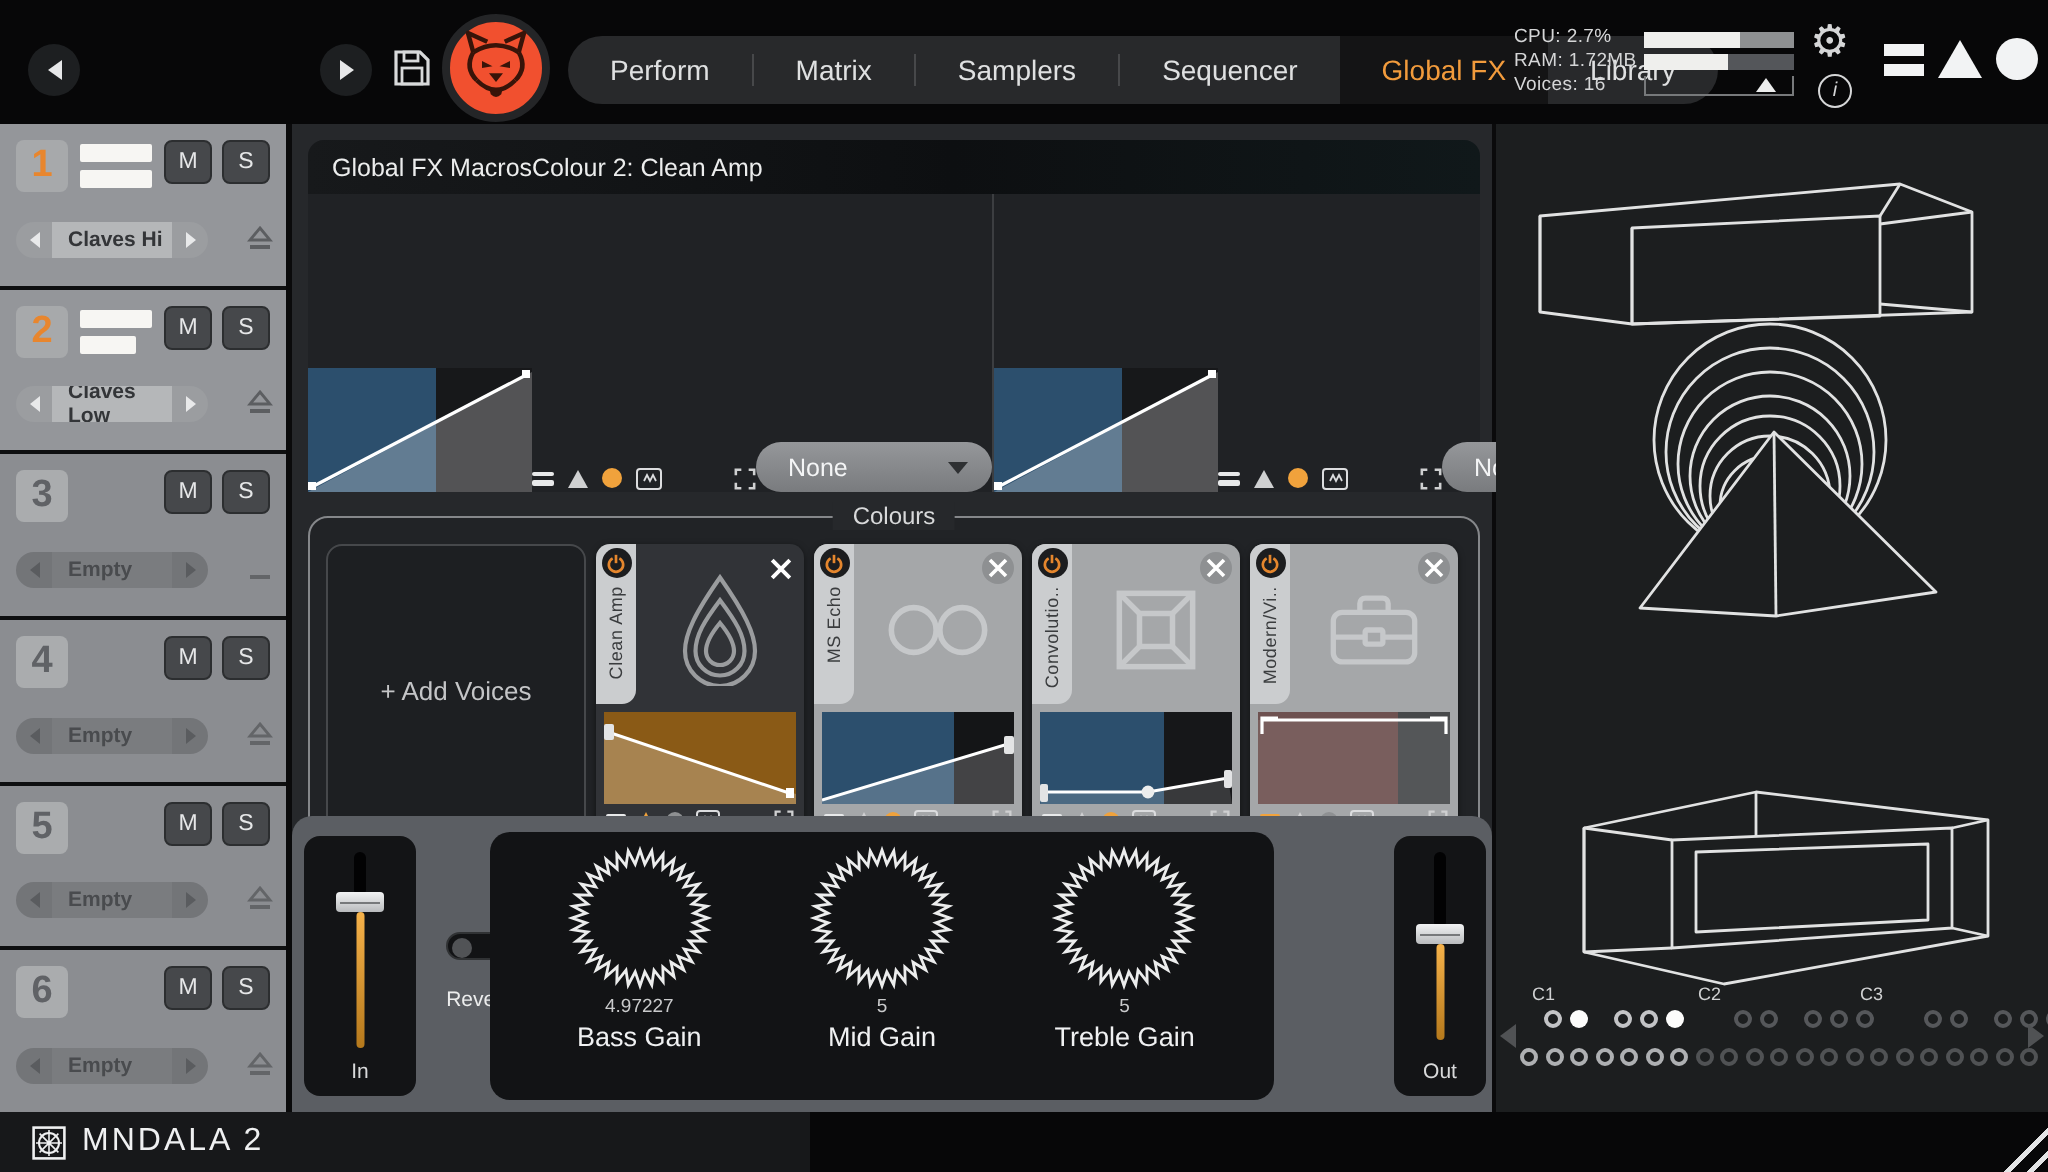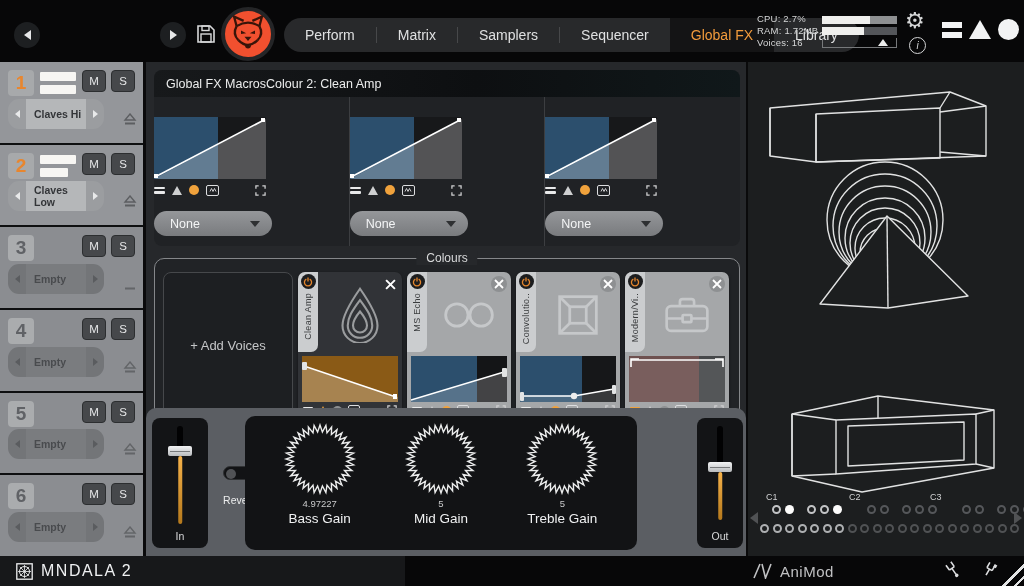--- a/index.html
+++ b/index.html
@@ -52,38 +52,38 @@
   .slot-top{display:flex;align-items:flex-start}
   .num-badge{width:26px;height:26px;border-radius:4px;background:#aaacae;display:flex;align-items:center;justify-content:center;
              font-size:19px;font-weight:700;color:#606266}
   .slot.loaded .num-badge{color:#e8862e;background:#a7a9ab}
   .wavebars{display:flex;flex-direction:column;gap:4px;margin:2px 0 0 6px}
   .wavebars i{display:block;height:9px;background:#f7f6f3;border-radius:1px}
   .wavebars .w1{width:36px}.wavebars .w2{width:28px}
   .ms{margin-left:auto;display:flex;gap:5px}
   .ms button{width:24px;height:22px;border-radius:4px;background:#46484b;border:1px solid #2c2e30;
              color:#e6e7e8;font-size:11.5px;font-family:inherit;cursor:pointer}
-  .slot-drop{position:absolute;left:8px;right:39px;bottom:14px;height:30px;border-radius:11px;display:flex;overflow:hidden;cursor:pointer}
+  .slot-drop{position:absolute;left:8px;right:39px;bottom:14px;height:18px;border-radius:11px;display:flex;overflow:hidden;cursor:pointer}
   .drop-cap{width:18px;background:#9b9da0;display:flex;align-items:center;justify-content:center}
   .drop-mid{flex:1;background:#b5b7b9;display:flex;align-items:center;padding-left:8px;font-size:10.5px;color:#333538;font-weight:700}
   .slot.empty .drop-cap{background:#737578}
   .slot.empty .drop-mid{background:#7a7c7f;color:#494b4e}
   .cap-l{width:0;height:0;border-top:4px solid transparent;border-bottom:4px solid transparent;border-right:5px solid #e8e9ea}
   .cap-r{width:0;height:0;border-top:4px solid transparent;border-bottom:4px solid transparent;border-left:5px solid #e8e9ea}
   .slot.empty .cap-l{border-right-color:#5a5c5f}
   .slot.empty .cap-r{border-left-color:#5a5c5f}
   .eject{position:absolute;right:6px;bottom:16px;width:14px;height:14px;cursor:pointer}
 
   
   .main{position:absolute;left:146px;top:62px;width:600px;height:494px;background:#26282b}
   .macros-panel{position:absolute;left:8px;top:8px;right:6px;height:176px;background:#202225;border-radius:8px}
   .macros-head{height:27px;background:linear-gradient(90deg,#17191b,#0d0f11 55%,#10181a);border-radius:8px 8px 0 0;
                display:flex;align-items:center;justify-content:flex-start;padding:0 12px;font-size:12.5px;color:#eceded}
   .macro-row{position:absolute;left:0;right:0;top:27px;bottom:0;display:flex}
-  .macro-cell{flex:1;display:flex;flex-direction:column;align-items:flex-start;padding-top:20px;position:relative}
+  .macro-cell{flex:1;display:flex;flex-direction:row;align-items:flex-end;padding-top:20px;position:relative}
   .macro-cell + .macro-cell{border-left:1px solid #3c3e41}
   .macro-curve{width:112px;height:62px;display:block;cursor:pointer}
   .mini-row{display:flex;align-items:center;gap:7px;margin-top:4px;height:14px}
   .mini-row.w112{width:112px}
   .mi{display:inline-flex;align-items:center;justify-content:center}
   .mi.bars{flex-direction:column;gap:2px}
   .mi.bars i{display:block;width:11px;height:2.5px;background:#e8e9ea;border-radius:1px}
   .mi.bars.on i{background:#f0a23c}
   .mi.tri{width:0;height:0;border-left:5px solid transparent;border-right:5px solid transparent;border-bottom:9px solid #cfd0d1}
   .mi.tri.on{border-bottom-color:#f0a23c}
@@ -877,34 +877,16 @@
 
   <div class="footer">
     <div class="footer-left">
       <svg width="17" height="17" viewBox="0 0 17 17">
         <rect x="0.8" y="0.8" width="15.4" height="15.4" fill="none" stroke="#eff0f1" stroke-width="1.3"></rect>
         <circle cx="8.5" cy="8.5" r="5" fill="none" stroke="#eff0f1" stroke-width="1"></circle>
         <path d="M8.5 2 V15 M2 8.5 H15 M3.8 3.8 L13.2 13.2 M13.2 3.8 L3.8 13.2" stroke="#eff0f1" stroke-width="0.8"></path>
       </svg>
       <span class="mndala-text">MNDALA 2</span>
     </div>
-    <div class="footer-right">
-      <svg width="22" height="16" viewBox="0 0 22 16" fill="none" stroke="#c0c1c3" stroke-width="1.6">
-        <path d="M2 15 L8 1 M10 1 L13.5 15 L19 1"></path>
-      </svg>
-      <span class="animod-text">AniMod</span>
-      <span class="ftool t1">
-        <svg width="18" height="18" viewBox="0 0 18 18" fill="none" stroke="#dcdddf" stroke-width="1.6" transform="rotate(-35)">
-          <path d="M6 1 V7 M12 1 V7 M6 7 H12 M9 7 V14"></path>
-            <circle cx="9" cy="15.5" r="1.8" fill="#dcdddf" stroke="none"></circle>
-        </svg>
-      </span>
-      <span class="ftool t2">
-        <svg width="18" height="18" viewBox="0 0 18 18" fill="none" stroke="#dcdddf" stroke-width="1.6" transform="rotate(30)">
-          <path d="M6 2 V8 M12 2 V8 M6 8 H12 M9 8 V15"></path>
-            <rect x="11" y="1" width="3" height="3" fill="#dcdddf" stroke="none"></rect>
-        </svg>
-      </span>
-    </div>
     <div class="grip"></div>
   </div>
 
 </div>
 
 </body></html>

